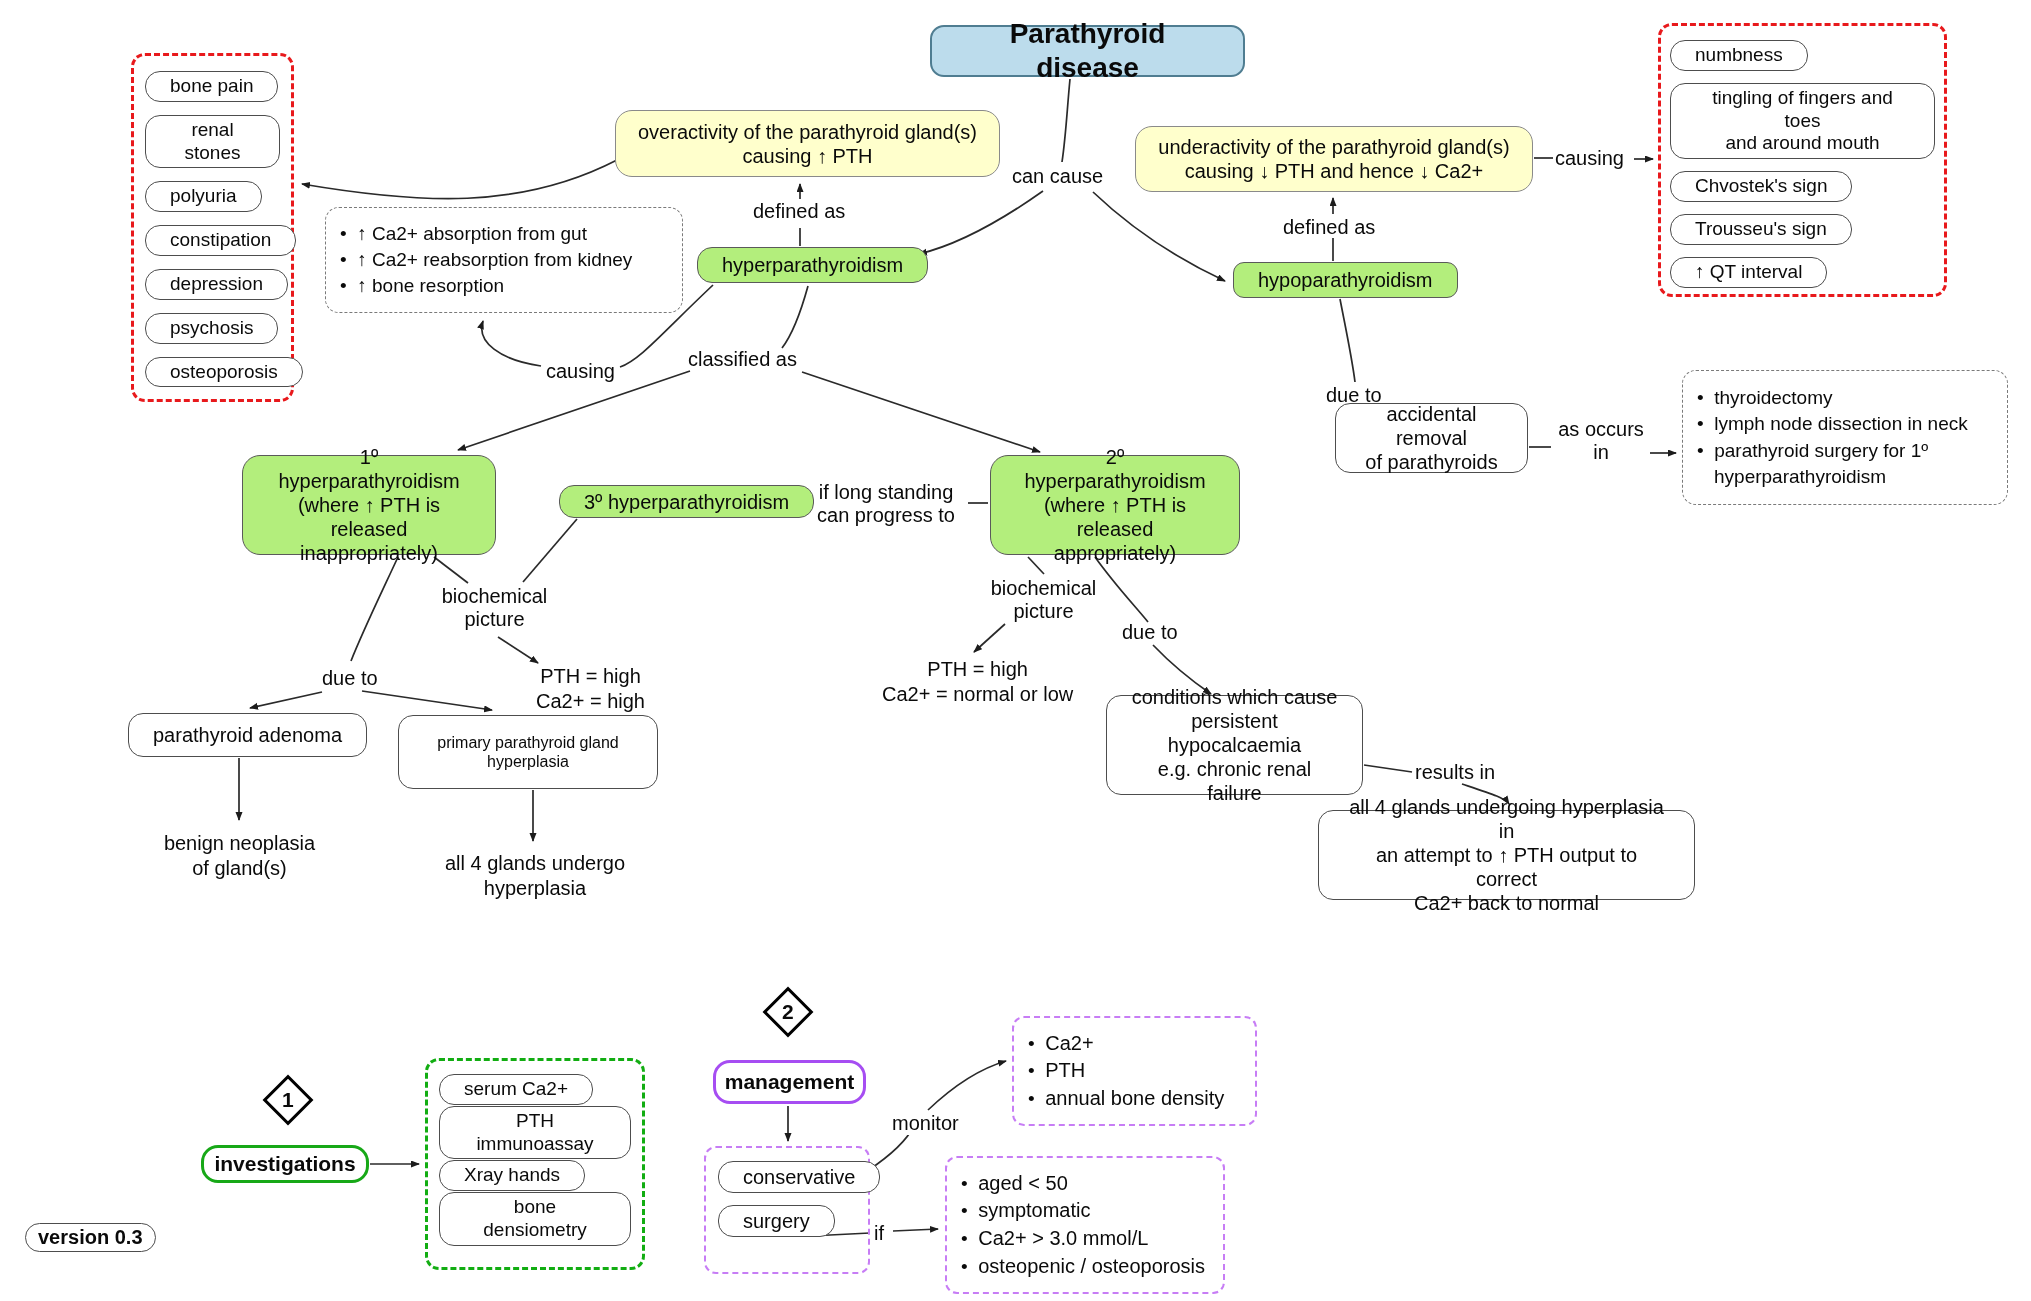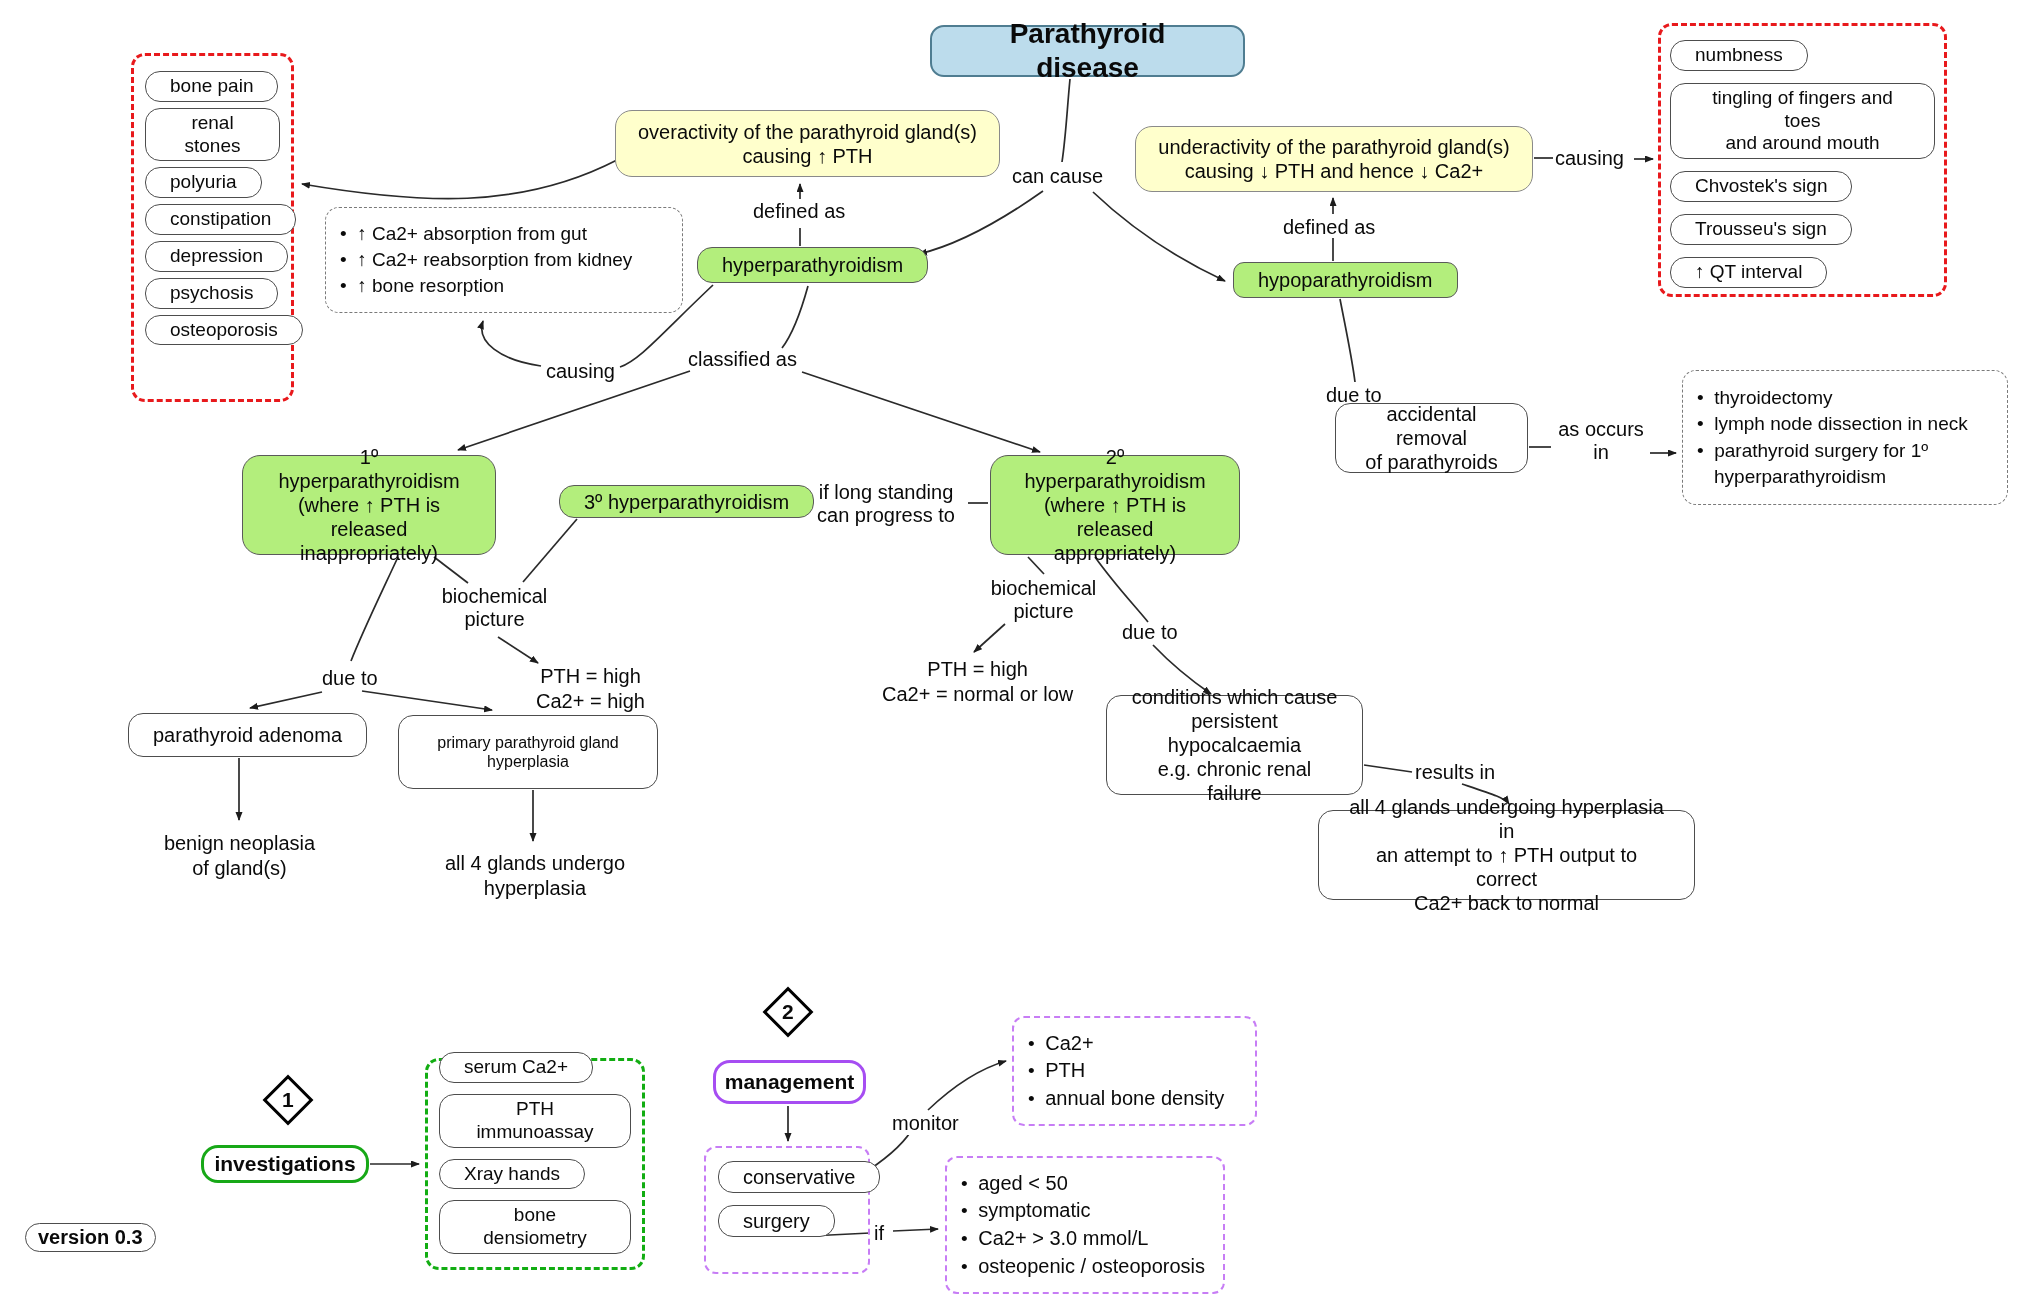--- a/index.html
+++ b/index.html
@@ -92,21 +92,21 @@
   <div class="abs titlebox node" style="left:930px;top:25px;width:315px;height:52px;">Parathyroid disease</div>
 
   <div class="abs node yellow pre" style="left:615px;top:110px;width:385px;height:67px;">overactivity of the parathyroid gland(s)
 causing ↑ PTH</div>
   <div class="abs node yellow pre" style="left:1135px;top:126px;width:398px;height:66px;">underactivity of the parathyroid gland(s)
 causing ↓ PTH and hence ↓ Ca2+</div>
 
   <div class="abs node green" style="left:697px;top:247px;height:36px;font-size:20px;">hyperparathyroidism</div>
   <div class="abs node green" style="left:1233px;top:262px;height:36px;font-size:20px;border-radius:11px;">hypoparathyroidism</div>
 
-  <div class="abs grp red-dash" style="left:131px;top:53px;width:163px;height:349px;padding:15px 11px;gap:6px;">
+  <div class="abs grp red-dash" style="left:131px;top:53px;width:163px;height:349px;padding:15px 11px;gap:13px;">
     <div class="node">bone pain</div>
     <div class="node">renal stones</div>
     <div class="node">polyuria</div>
     <div class="node">constipation</div>
     <div class="node">depression</div>
     <div class="node">psychosis</div>
     <div class="node">osteoporosis</div>
   </div>
 
   <div class="abs grp gray-dash blist" style="left:325px;top:207px;width:358px;height:106px;padding:12px 14px;justify-content:center;">
@@ -178,21 +178,21 @@
 picture</div>
   <div class="abs lbl" style="left:1415px;top:761px;">results in</div>
   <div class="abs lbl" style="left:1555px;top:147px;">causing</div>
   <div class="abs lbl wbg" style="left:889px;top:1112px;">monitor</div>
   <div class="abs lbl" style="left:874px;top:1222px;">if</div>
 
   <div class="abs diamond" style="left:270px;top:1082px;">
       <span>1</span>
     </div>
   <div class="abs keybox inv-border" style="left:201px;top:1145px;width:168px;height:38px;">investigations</div>
-  <div class="abs grp green-dash" style="left:425px;top:1058px;width:220px;height:212px;padding:13px 11px;gap:11px;justify-content:flex-end;">
+  <div class="abs grp green-dash" style="left:425px;top:1058px;width:220px;height:212px;padding:13px 11px;gap:1px;">
     <div class="node">serum Ca2+</div>
     <div class="node">PTH immunoassay</div>
     <div class="node">Xray hands</div>
     <div class="node">bone densiometry</div>
   </div>
 
   <div class="abs diamond" style="left:770px;top:994px;">
       <span>2</span>
     </div>
   <div class="abs keybox mgmt-border" style="left:713px;top:1060px;width:153px;height:44px;">management</div>

